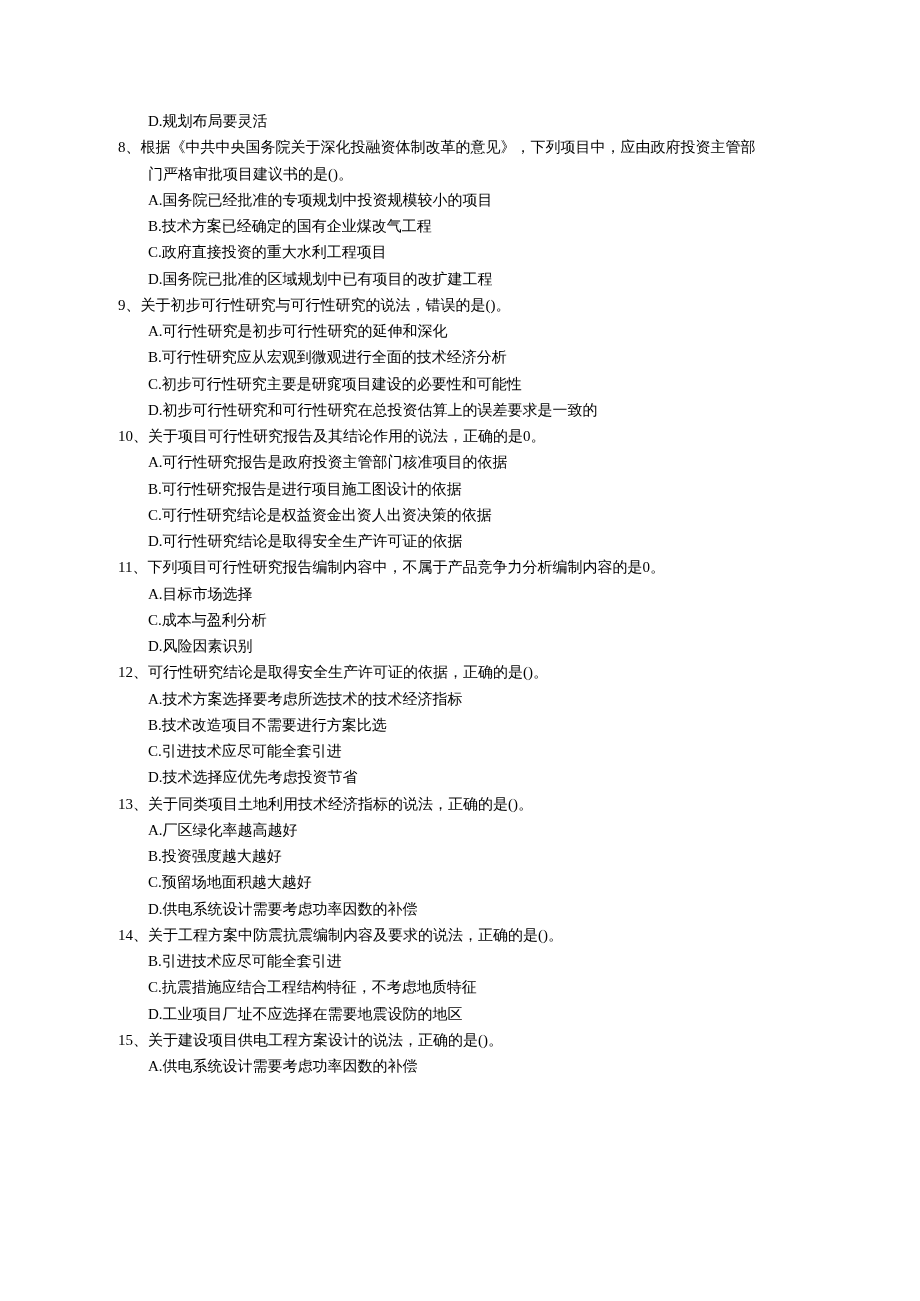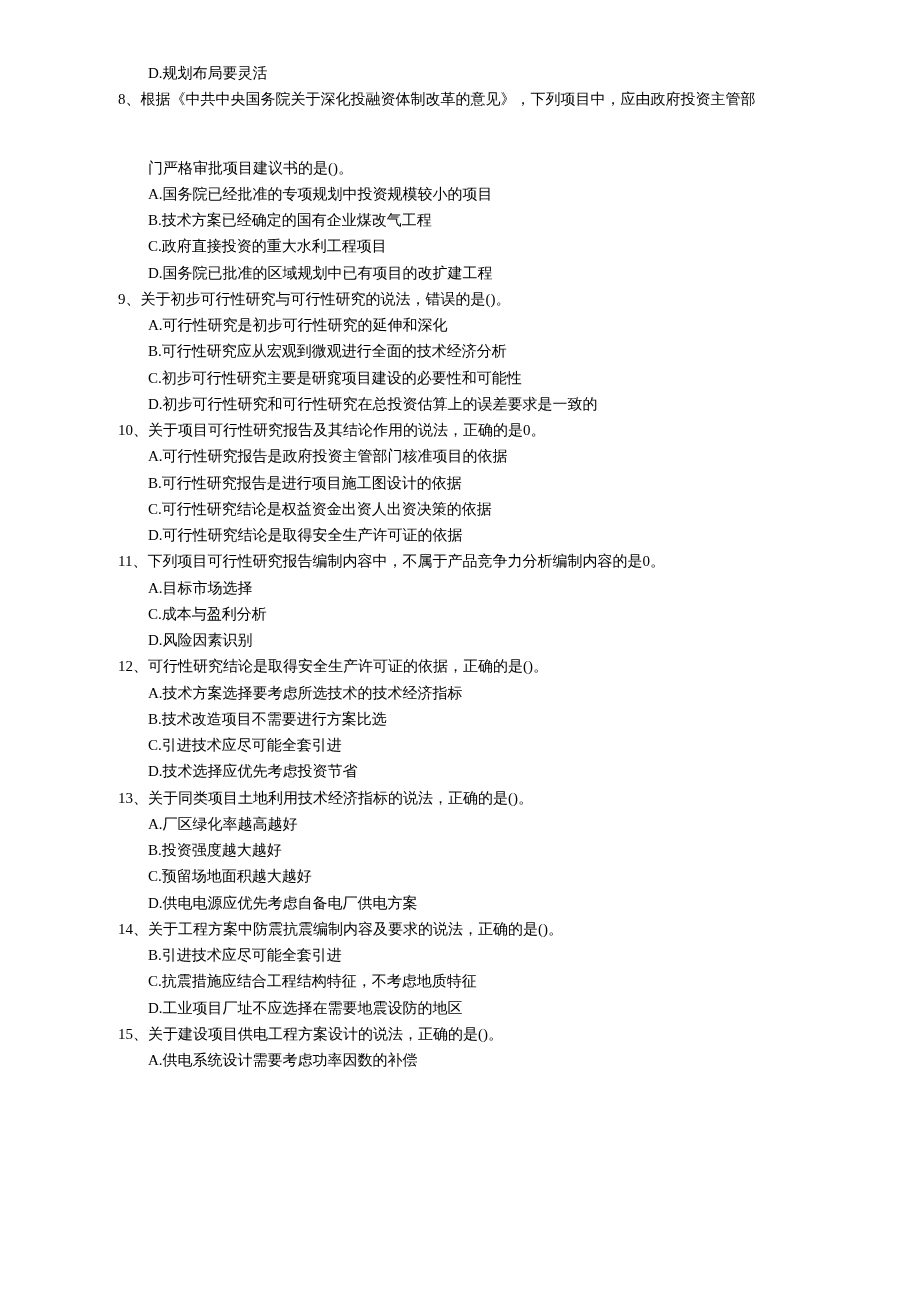--- a/index.html
+++ b/index.html
@@ -7,33 +7,32 @@
     padding: 0;
     background: #ffffff;
     font-family: "SimSun", "宋体", serif;
     font-size: 15px;
     color: #000000;
     line-height: 1.75;
   }
   .page {
     width: 920px;
     min-height: 1301px;
-    padding: 60px 118px 60px 118px;
+    padding: 108px 118px 60px 118px;
     box-sizing: border-box;
     border-radius: 17px;
   }
   .option {
     padding-left: 30px;
   }
   .question-line {
     padding-left: 0;
   }
   .continuation {
     padding-left: 30px;
-    margin-top: 42px;
   }
 </style>
 </head>
 <body>
 
 <div class="page">
 
   <div class="option">D.规划布局要灵活</div>
 
   <div class="question-line">
@@ -75,21 +74,21 @@
   <div class="option">B.技术改造项目不需要进行方案比选</div>
   <div class="option">C.引进技术应尽可能全套引进</div>
   <div class="option">D.技术选择应优先考虑投资节省</div>
 
   <div class="question-line">
     <span>13、</span><span>关于同类项目土地利用技术经济指标的说法，正确的是()。</span>
   </div>
   <div class="option">A.厂区绿化率越高越好</div>
   <div class="option">B.投资强度越大越好</div>
   <div class="option">C.预留场地面积越大越好</div>
-  <div class="option">D.供电电源应优先考虑自备电厂供电方案</div>
+  <div class="option">D.供电系统设计需要考虑功率因数的补偿</div>
 
   <div class="question-line">
     <span>14、</span><span>关于工程方案中防震抗震编制内容及要求的说法，正确的是()。</span>
   </div>
   <div class="option">B.引进技术应尽可能全套引进</div>
   <div class="option">C.抗震措施应结合工程结构特征，不考虑地质特征</div>
   <div class="option">D.工业项目厂址不应选择在需要地震设防的地区</div>
 
   <div class="question-line">
     <span>15、</span><span>关于建设项目供电工程方案设计的说法，正确的是()。</span>

